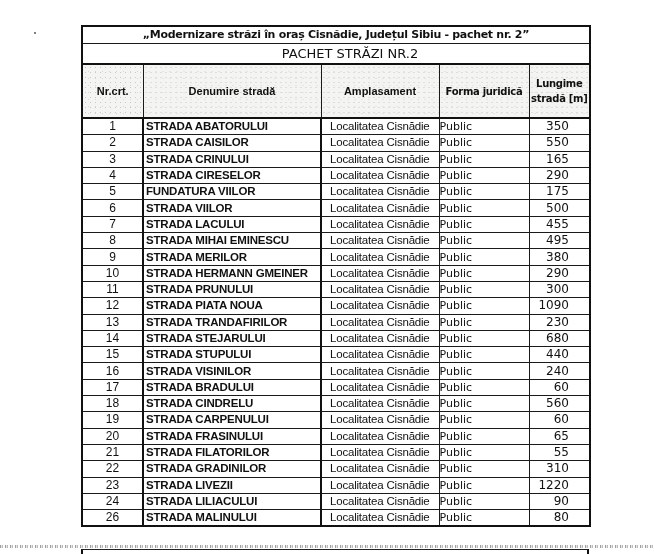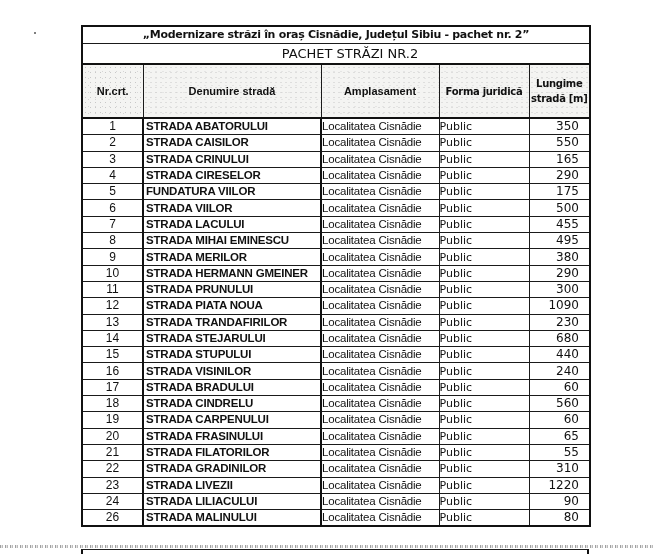--- a/index.html
+++ b/index.html
@@ -95,33 +95,33 @@
       font-size: 12px;
     }
     .data-row td.name {
       font-weight: bold;
       padding-left: 2px;
       font-size: 11.5px;
       letter-spacing: -0.2px;
       border-left: 2px solid #111;
     }
     .data-row td.loc {
-      padding-left: 0;
+      padding-left: 8px;
       font-size: 11.5px;
       letter-spacing: -0.2px;
       border-left: 2px solid #111;
     }
     .data-row td.forma {
       text-align: left;
       font-family: "DejaVu Sans", sans-serif;
       font-size: 11px;
     }
     .data-row td.len {
       text-align: right;
-      padding-right: 10px;
+      padding-right: 20px;
       font-family: "DejaVu Sans", sans-serif;
       font-size: 12px;
       border-right: 2px solid #111;
       margin-top: 28px;
     }
     .scan-line {
       position: absolute;
       left: 0;
       top: 545px;
       width: 654px;

